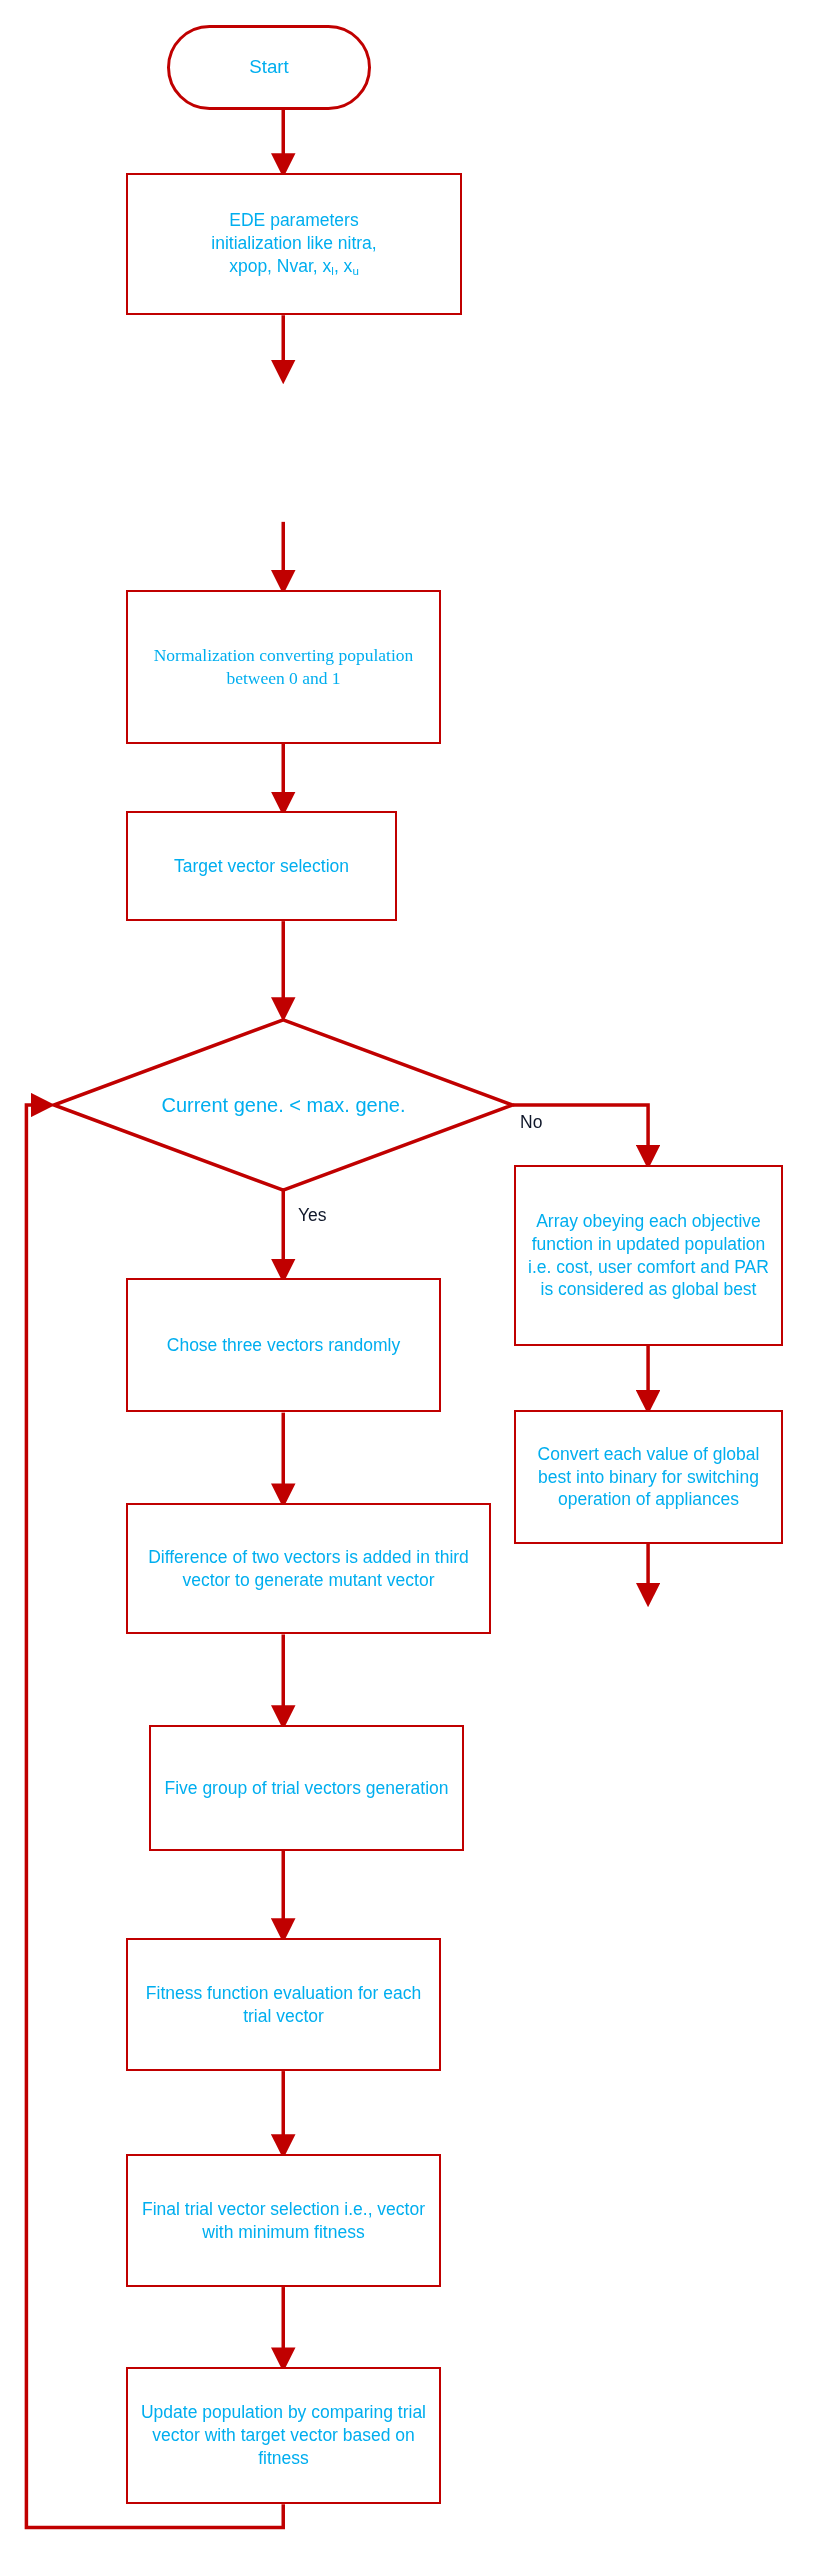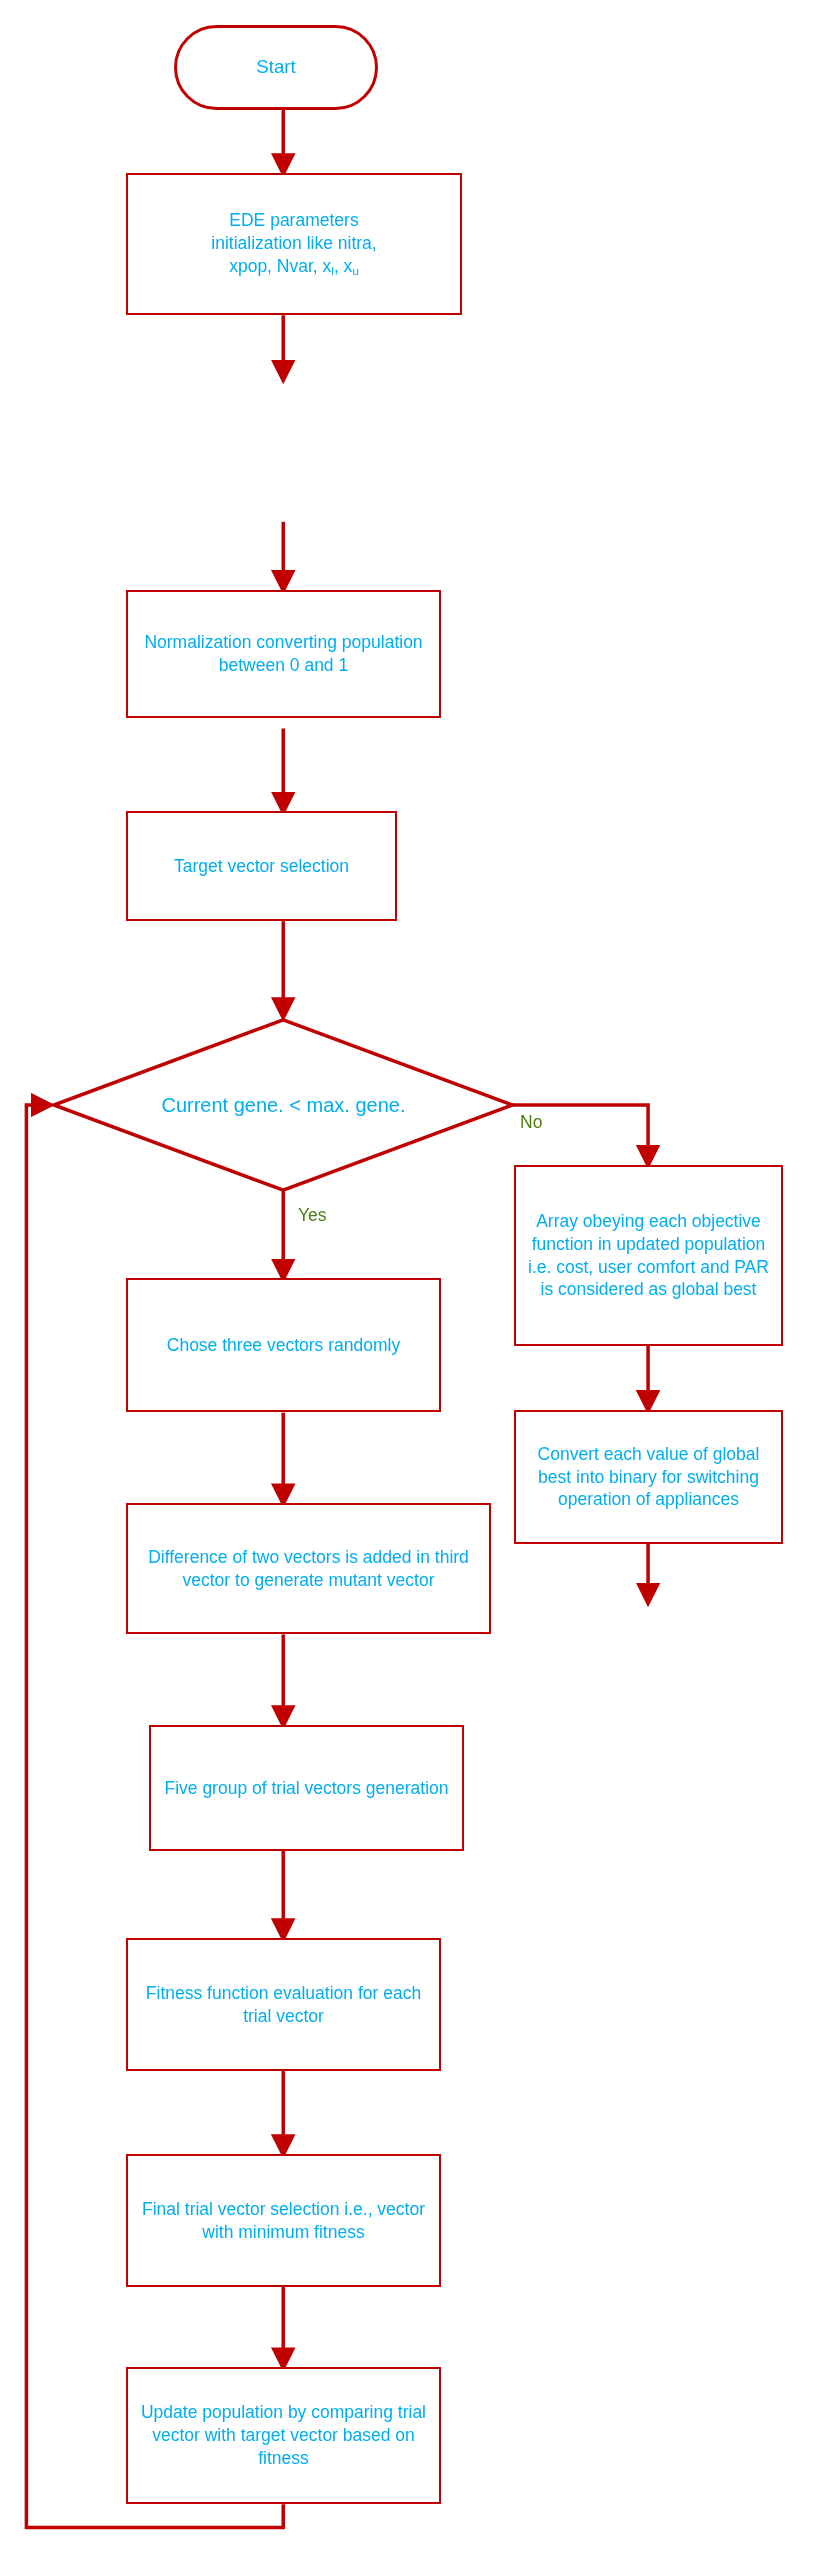--- a/index.html
+++ b/index.html
@@ -48,21 +48,21 @@
     background:transparent;
     font-size:20px;
   }
   .decision .dtext{
     position:relative;
     z-index:3;
     width:70%;
   }
   .edge-label{
     position:absolute;
-    color:#4d7c0f;
+    color:#0f172a;
     font-size:17.5px;
     background:transparent;
     white-space:nowrap;
   }
   .node p{ margin:0; padding:0 5.8px; }
   sub{ font-size:0.66em; vertical-align:-0.28em; }
 </style>
 </head>
 <body>
 
@@ -97,34 +97,34 @@
 
     <line x1="485" y1="2420" x2="485" y2="2575" stroke="#C00000" stroke-width="6" marker-end="url(#arrow)"></line>
     <line x1="485" y1="2800" x2="485" y2="2955" stroke="#C00000" stroke-width="6" marker-end="url(#arrow)"></line>
     <line x1="485" y1="3170" x2="485" y2="3320" stroke="#C00000" stroke-width="6" marker-end="url(#arrow)"></line>
     <line x1="485" y1="3548" x2="485" y2="3690" stroke="#C00000" stroke-width="6" marker-end="url(#arrow)"></line>
     <line x1="485" y1="3918" x2="485" y2="4055" stroke="#C00000" stroke-width="6" marker-end="url(#arrow)"></line>
 
     <path d="M 485 4290 L 485 4330 L 45 4330 L 45 1893 L 86 1893" fill="none" stroke="#C00000" stroke-width="6" marker-end="url(#arrow)"></path>
   </svg>
 
-  <div class="node terminal" style="left:174px; top:24.5px; width:204px; height:85px;">
+  <div class="node terminal" style="left:167px; top:24.5px; width:204px; height:85px;">
     <p>Start</p>
   </div>
 
   <div class="node process" style="left:126px; top:173px; width:336px; height:142px;">
     <div>
       <p>EDE parameters</p>
       <p>initialization like nitra,</p>
       <p><span>xpop, Nvar, x</span><sub>l</sub><span>, x</span><sub>u</sub></p>
     </div>
   </div>
 
 
-  <div class="node process" style="left:126px; top:590px; width:315px; height:128px;">
+  <div class="node process" style="left:126px; top:590px; width:315px; height:154px;font-family:Liberation Serif, serif;">
     <p>Normalization converting population between 0 and 1</p>
   </div>
 
   <div class="node process" style="left:126px; top:811px; width:271px; height:110px;">
     <p>Target vector selection</p>
   </div>
 
   <div class="node decision" style="left:54px; top:1020px; width:459px; height:170px;">
     <p class="dtext">Current gene. &lt; max. gene.</p>
   </div>

